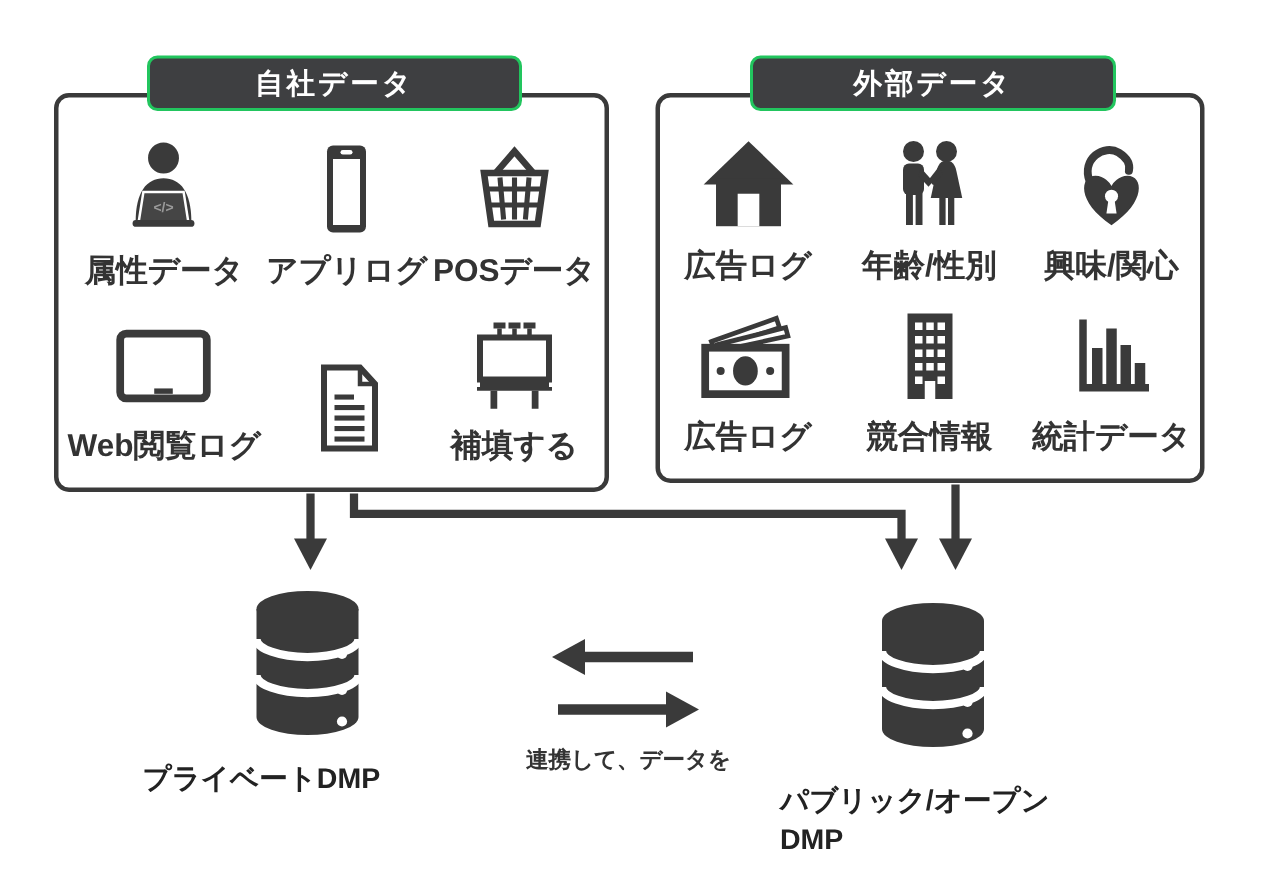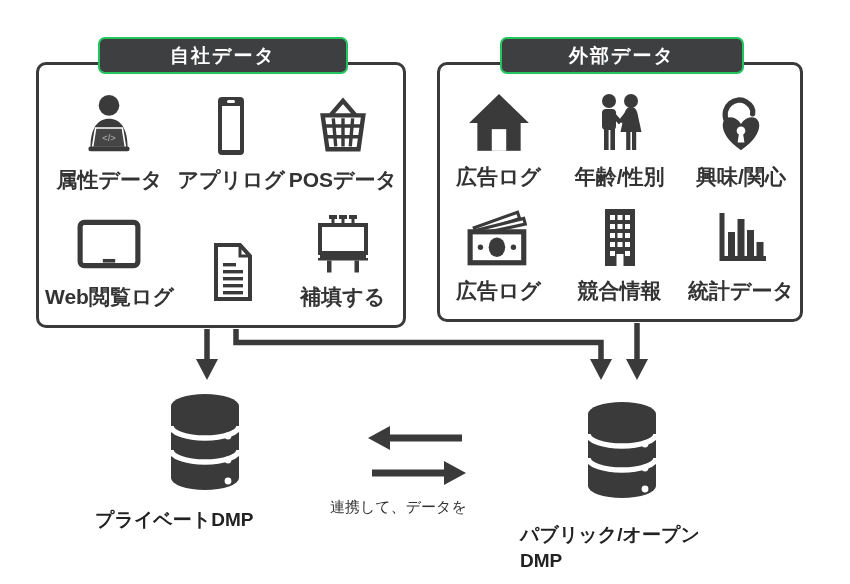--- a/index.html
+++ b/index.html
@@ -24,22 +24,22 @@
   .items-grid{
     position:absolute;left:6px;right:6px;top:20px;bottom:6px;
     display:grid;grid-template-columns:1fr 1.3fr 1fr;grid-template-rows:1fr 1fr;
   }
   .item{display:flex;flex-direction:column;align-items:center;justify-content:flex-end;padding-bottom:8px;}
   .item .ic{height:68px;display:flex;align-items:center;justify-content:center;margin-bottom:5px;}
   .item .lbl{font-size:21px;font-weight:bold;color:#333333;white-space:nowrap;}
   .dmp-label{position:absolute;text-align:left;font-weight:bold;font-size:19px;line-height:1.35;color:#222;}
   .dmp-left{left:95px;top:507px;width:220px;}
   .dmp-right{left:520px;top:522px;width:210px;}
-  .exch-note{position:absolute;left:330px;top:496px;width:178px;text-align:left;
-    font-weight:normal;font-size:15px;line-height:1.45;color:#333;}
+  .exch-note{position:absolute;left:330px;top:496px;width:178px;text-align:center;
+    font-weight:bold;font-size:15px;line-height:1.45;color:#333;}
   .db{position:absolute;}
   .db-left{left:167px;top:393px;}
   .db-right{left:584px;top:401px;}
   svg .dk{fill:#3a3a3a;}
 </style>
 </head>
 <body>
 
 <div class="canvas">
 

